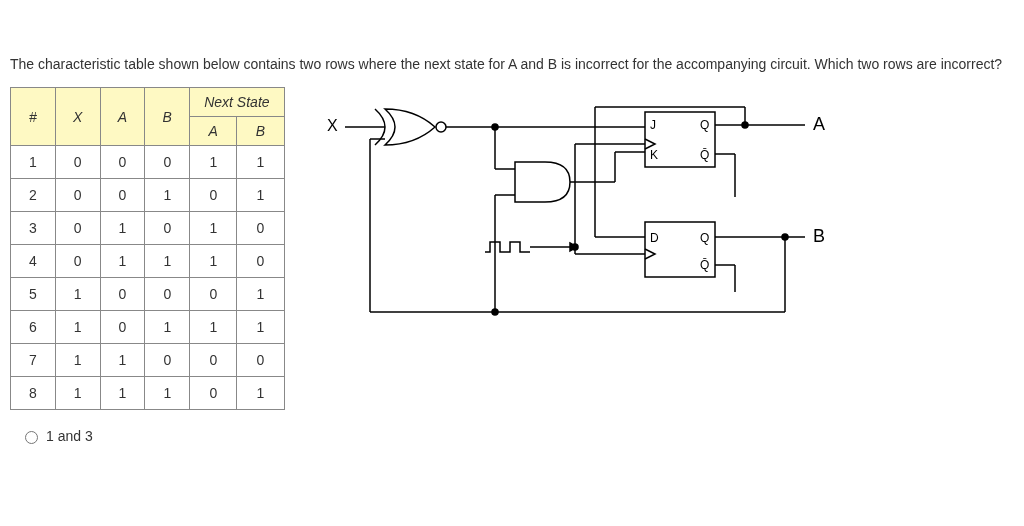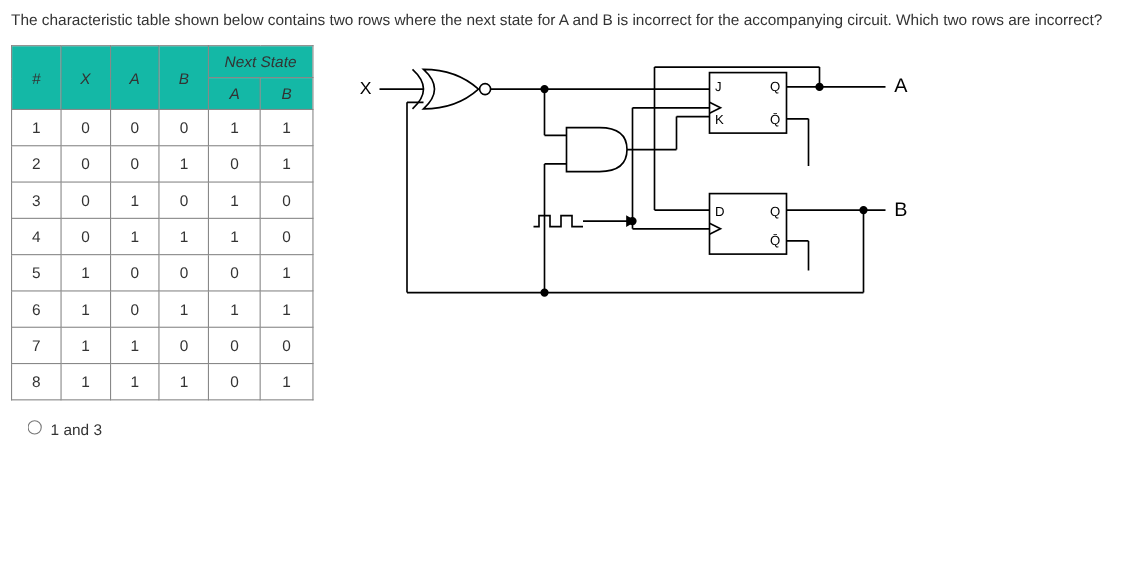--- a/index.html
+++ b/index.html
@@ -9,52 +9,53 @@
     }
     body {
       font-family: Arial, sans-serif;
       font-size: 14px;
       color: #333;
       padding: 10px;
       background: #fff;
     }
     .question-text {
       margin-bottom: 15px;
+      margin-top: 46px;
     }
     .content-row {
       display: flex;
       align-items: flex-start;
       gap: 30px;
     }
     table {
       border-collapse: collapse;
     }
     th, td {
       border: 1px solid #888;
       text-align: center;
       padding: 6px 14px;
       font-weight: normal;
       font-style: italic;
     }
     th {
-      background: #14b8a6;
+      background: #fef9c3;
     }
     td {
       font-style: normal;
       padding: 8px 18px;
     }
     .circuit-container {
       margin-top: 10px;
     }
     .options {
       margin-top: 15px;
     }
     .option-item {
       display: flex;
-      align-items: flex-start;
+      align-items: flex-end;
       gap: 8px;
       padding: 3px 0 3px 15px;
     }
     .option-item input[type="radio"] {
       margin: 0;
     }
     svg text {
       font-family: Arial, sans-serif;
     }
   </style>

